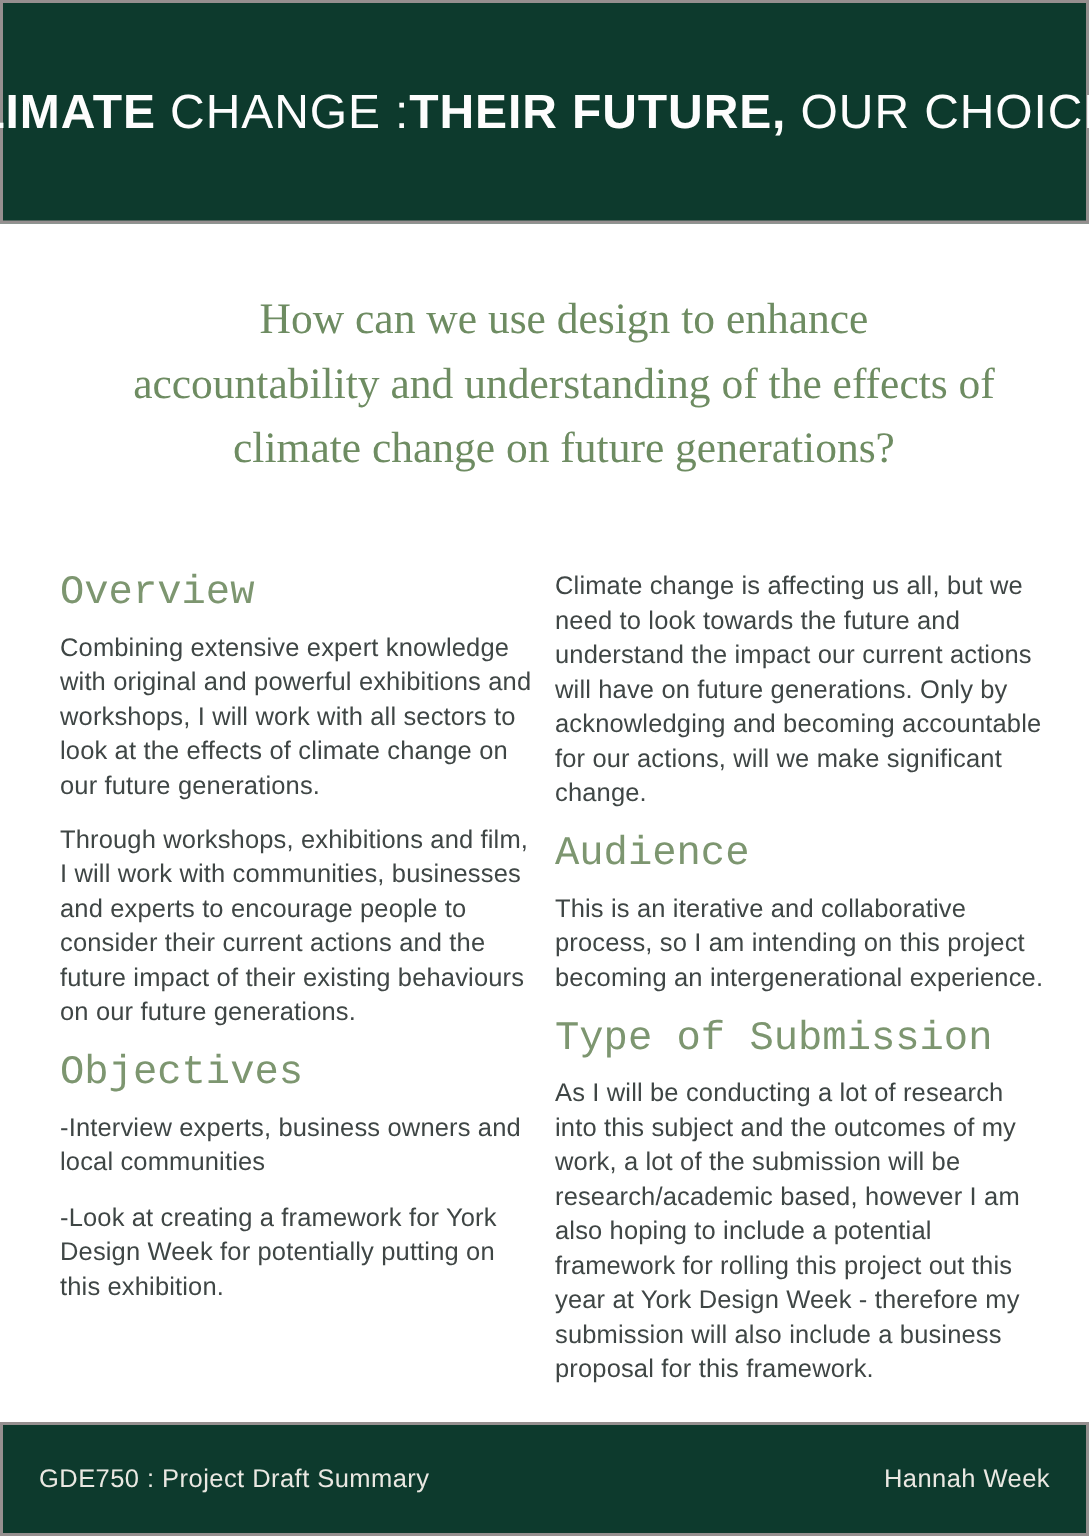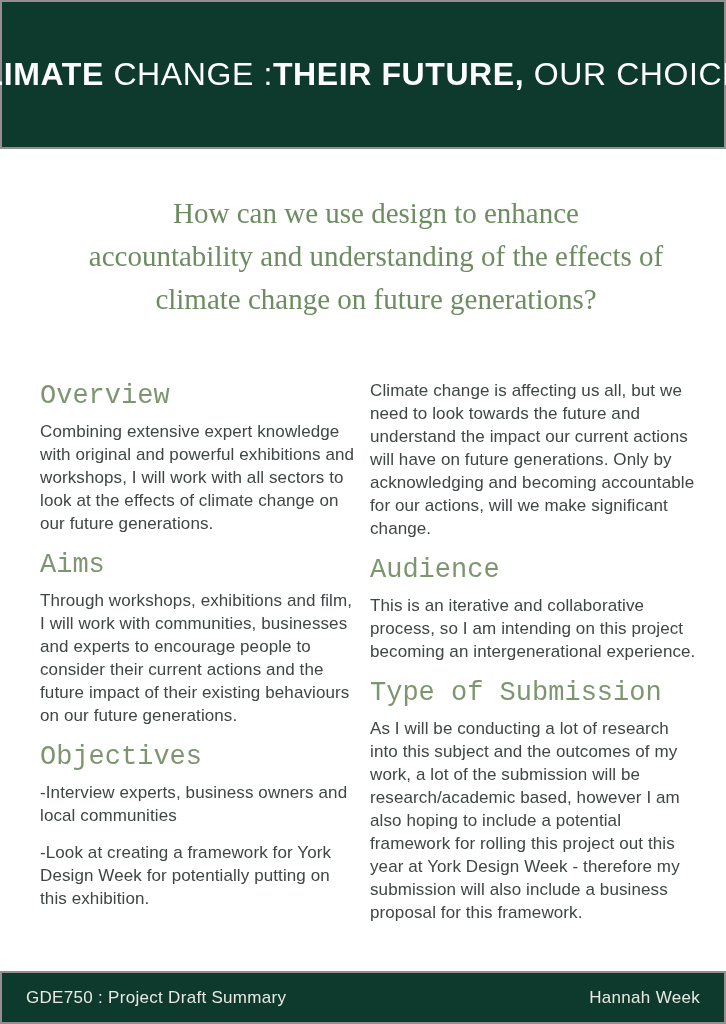--- a/index.html
+++ b/index.html
@@ -35,21 +35,21 @@
   .section h2{
     font-family:Liberation Mono, monospace;font-weight:400;color:#7d9670;
     font-size:27px;line-height:34px;margin:0 0 7px 0;white-space:nowrap;
   }
   .section p{
     font-size:17px;line-height:23px;color:#3f4645;
     margin:0 0 14px 0;letter-spacing:0.1px;
   }
   .section p:last-child{margin-bottom:0;}
   .footer-band{
-    bottom:0;height:53px;
+    bottom:0;height:76px;
     display:flex;justify-content:space-between;align-items:center;
     padding:16px 24px;color:#eae8e2;font-size:17px;letter-spacing:0.3px;
   }
 </style>
 </head>
 <body>
 
 <div class="page">
 
   <header class="band header-band">
@@ -64,21 +64,20 @@
   </div>
 
   <div class="columns">
 
     <div class="col-left">
       <section class="section">
         <h2>Overview</h2>
         <p>Combining extensive expert knowledge with original and powerful exhibitions and workshops, I will work with all sectors to look at the effects of climate change on our future generations.</p>
       </section>
       <section class="section">
-        <h2>Aims</h2>
         <p>Through workshops, exhibitions and film, I will work with communities, businesses and experts to encourage people to consider their current actions and the future impact of their existing behaviours on our future generations.</p>
       </section>
       <section class="section">
         <h2>Objectives</h2>
         <p>-Interview experts, business owners and local communities</p>
         <p>-Look at creating a framework for York Design Week for potentially putting on this exhibition.</p>
       </section>
     </div>
 
     <div class="col-right">

